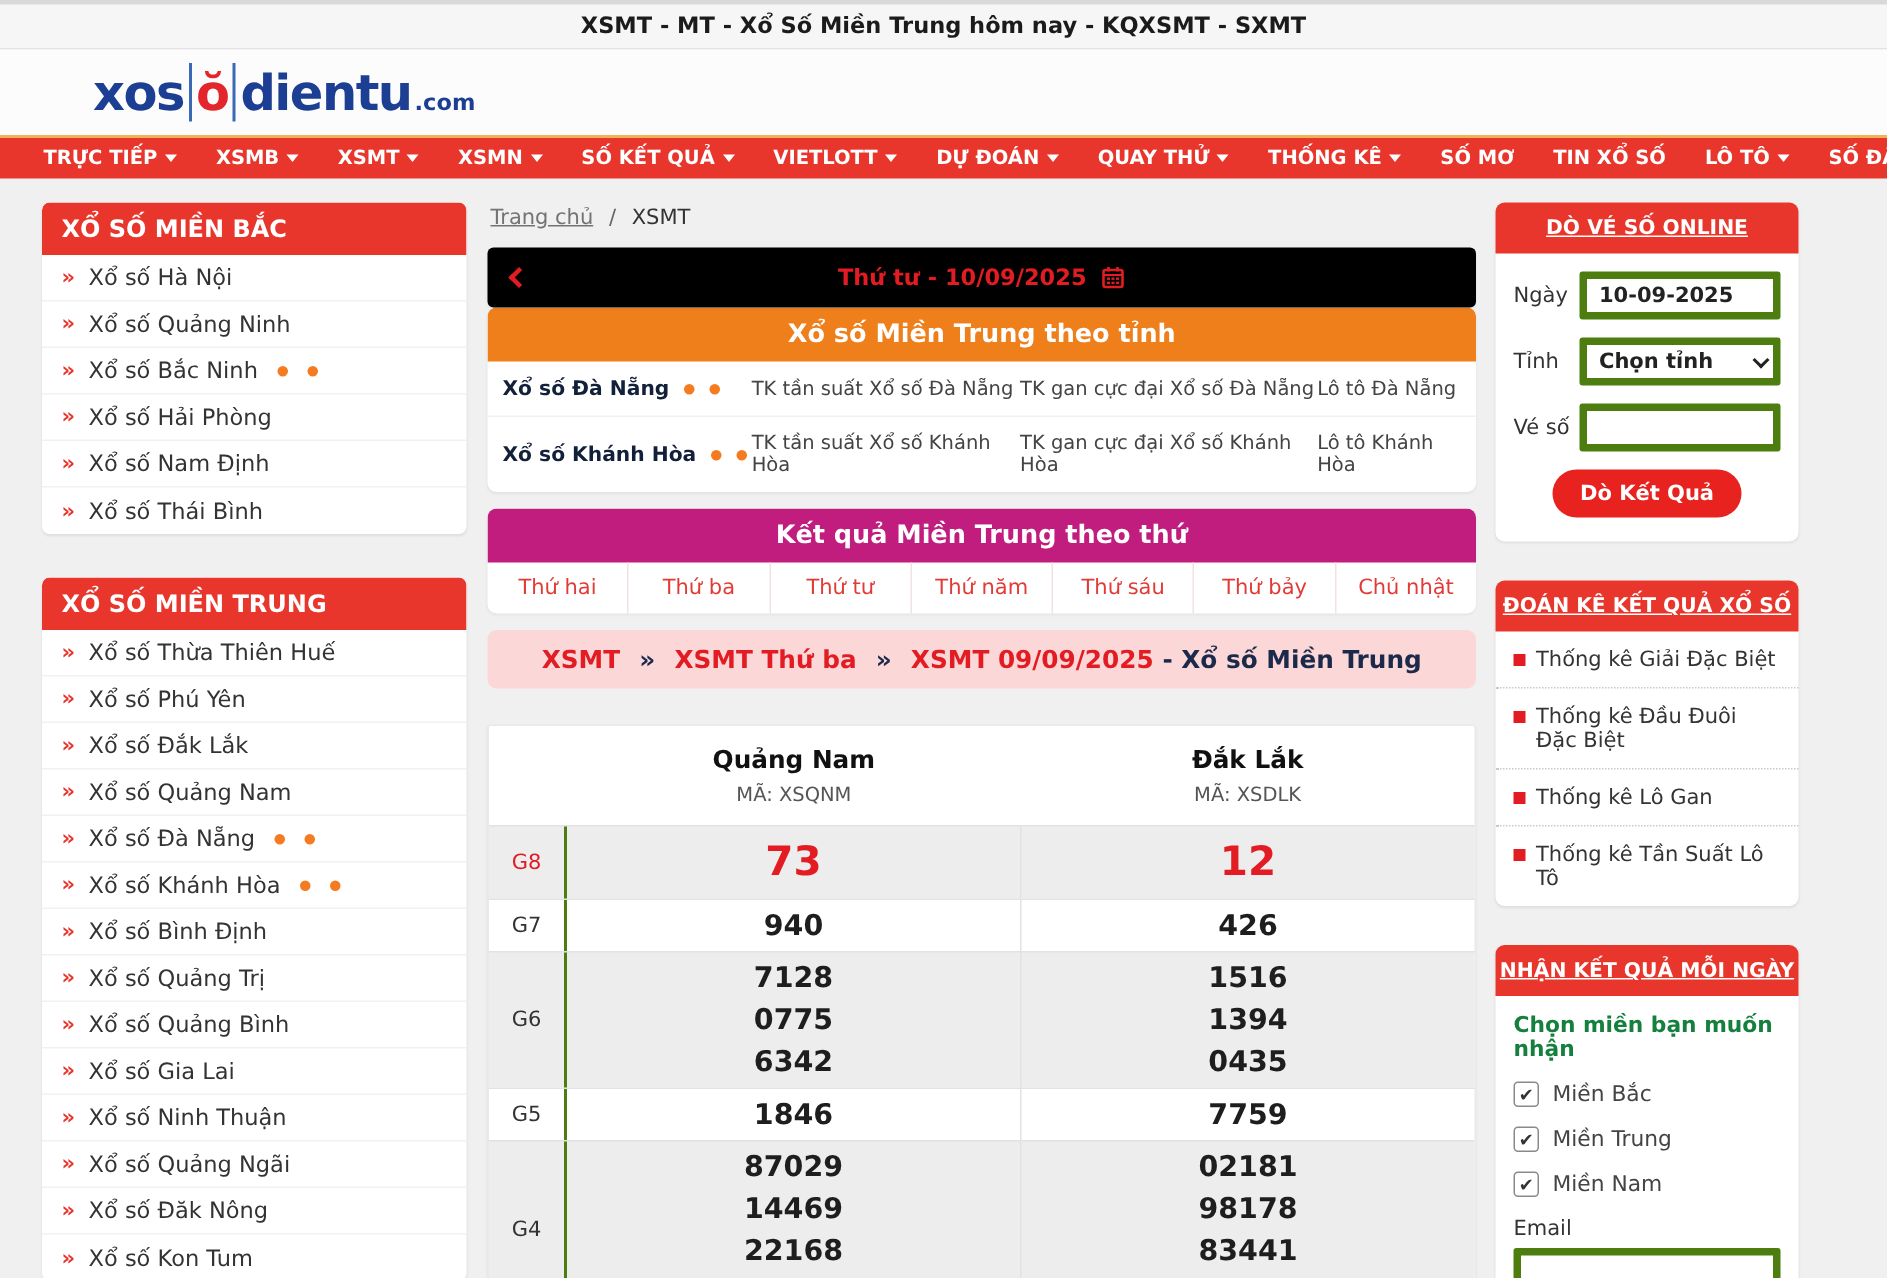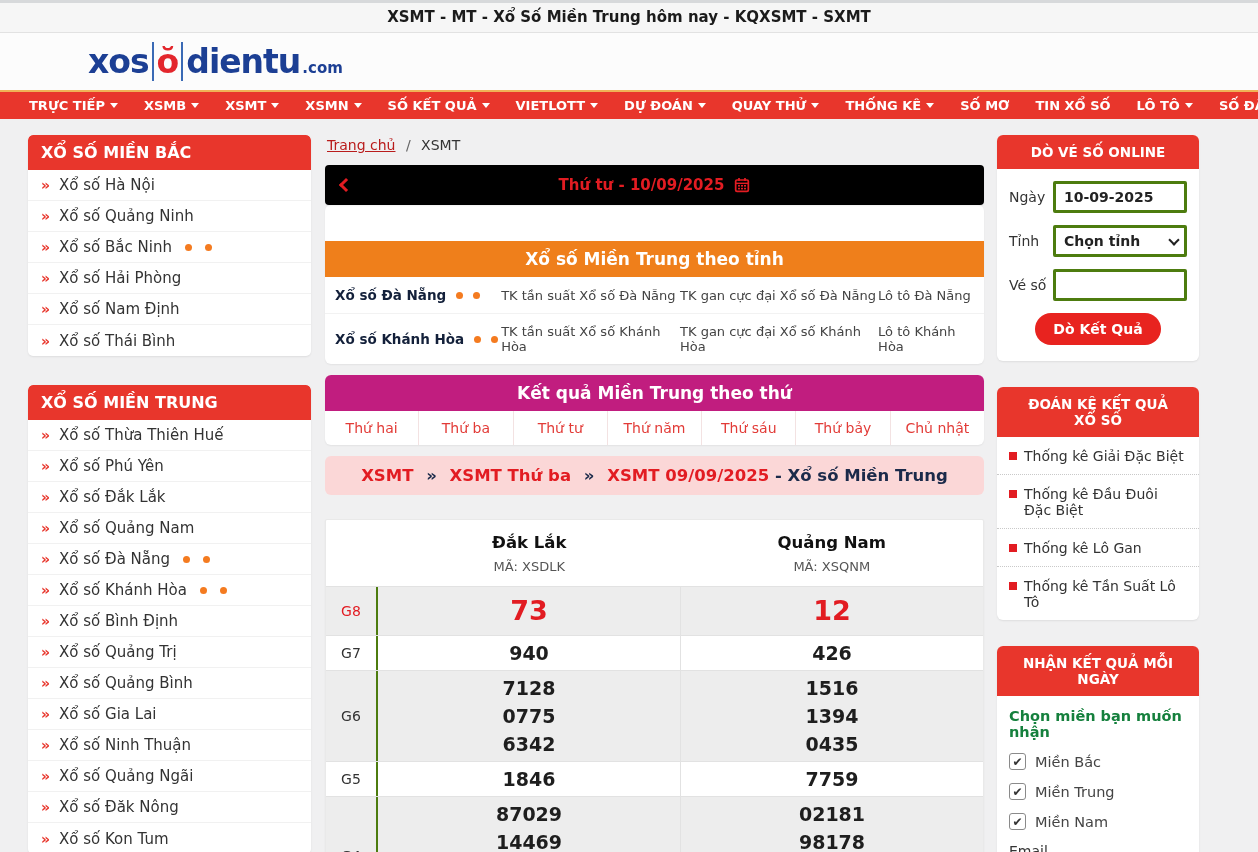--- a/index.html
+++ b/index.html
@@ -10,21 +10,21 @@
   }
   
   .topbar {
     border-top:3px solid #d7d9db; background:#f6f6f6;
     border-bottom:1px solid #e2e2e2; padding:5px 0 6px;
     text-align:center; font-size:15px; font-weight:bold; color:#1b1b1b;
   }
   
   .logorow { background:#fcfcfc; }
   .logorow .container { padding:9px 0 9px 34px; }
-  .logo { display:inline-flex; align-items:baseline; font-weight:800; font-size:33px; color:#1c3f94; letter-spacing:-1px; cursor:pointer;margin-left:26px; }
+  .logo { display:inline-flex; align-items:baseline; font-weight:800; font-size:33px; color:#1c3f94; letter-spacing:-1px; cursor:pointer; }
   .logo .accent { color:#e3262c; border-left:2px solid #3a6ab5; border-right:2px solid #3a6ab5; padding:0 3px; margin:0 3px; }
   .logo .tld { font-size:15px; margin-left:2px; letter-spacing:0; }
   
   .mainnav { background:#e8362c; border-top:2px solid #f0b257; }
   .mainnav ul { list-style:none; display:flex; align-items:center; padding:0 12px 0 16px; height:27px; }
   .nav-item { display:flex; align-items:center; color:#fff; font-size:13px; font-weight:bold; padding:0 13px; cursor:pointer; white-space:nowrap; }
   .nav-item .caret { width:0; height:0; border-left:4px solid transparent; border-right:4px solid transparent; border-top:5px solid #fff; margin-left:5px; }
   
   .container { width:1171px; margin-left:28px; }
   .cols { display:flex; align-items:flex-start; margin-top:16px; }
@@ -33,32 +33,32 @@
   .col-right { width:202px; flex:none; }
   
   .side-box { background:#fff; border-radius:5px; box-shadow:0 1px 2px rgba(0,0,0,.08); margin-bottom:29px; overflow:hidden; }
   .side-box-header { background:#e8362c; color:#fff; font-weight:bold; font-size:16px; padding:8px 13px; border-radius:5px 5px 0 0; }
   .side-item { display:flex; align-items:center; padding:6px 13px; border-bottom:1px solid #f1f1f1; font-size:15px; color:#333; cursor:pointer; height:31px; }
   .side-item:last-child { border-bottom:none; }
   .side-item .chev { color:#e8362c; font-weight:bold; margin-right:9px; font-size:14px; }
   .dot { display:inline-block; width:7px; height:7px; border-radius:50%; background:#f47b20; margin-left:13px; }
   
   .breadcrumb { font-size:14px; margin:2px 0 12px 2px; color:#555; }
-  .breadcrumb .home { color:#b91c1c; text-decoration:underline; cursor:pointer; }
+  .breadcrumb .home { color:#737373; text-decoration:underline; cursor:pointer; }
   .breadcrumb .sep { margin:0 6px; color:#666; }
   .breadcrumb .cur { color:#333; }
   
   .datebar { position:relative; background:#000000; border-radius:4px; height:40px; display:flex; align-items:center; justify-content:center; box-shadow:0 1px 2px rgba(0,0,0,.06); }
   .arrow-left { position:absolute; left:16px; width:10px; height:10px; border-left:3px solid #e21c22; border-bottom:3px solid #e21c22; transform:rotate(45deg); cursor:pointer; }
   .datebar .dlabel { color:#e21c22; font-weight:bold; font-size:15px; }
   .cal-icon { margin-left:10px; cursor:pointer; display:inline-flex; }
   
   .box { border-radius:6px; overflow:hidden; box-shadow:0 1px 2px rgba(0,0,0,.06); margin-bottom:11px; background:#fff; }
   .box-header { text-align:center; color:#fff; font-weight:bold; font-size:17px; padding:8px 0; }
-  .box-header.orange { background:#ef7f1b;margin-top:36px; }
+  .box-header.orange { background:#ef7f1b; }
   .box-header.magenta { background:#c11d7f; }
   .prow { display:flex; align-items:center; padding:10px 10px; border-bottom:1px solid #f2f2f2; }
   .prow:last-child { border-bottom:none; }
   .prow .pname { width:26%; font-weight:bold; font-size:13.5px; color:#13203a; cursor:pointer; display:flex; align-items:center; }
   .prow .pname .dot { margin-left:10px; }
   .prow .plink { font-size:13px; color:#444; cursor:pointer; }
   .prow .plink.c1 { width:28%; } .prow .plink.c2 { width:31%; } .prow .plink.c3 { width:15%; }
   .tabs { display:flex; }
   .tab { flex:1; text-align:center; padding:9px 0; font-size:14px; color:#e23b37; border-right:1px solid #f3e2e2; cursor:pointer; }
   .tab:last-child { border-right:none; }
@@ -77,25 +77,25 @@
   .trow { display:flex; border-top:1px solid #e2e2e2; }
   .trow.gray { background:#ededed; }
   .tlabel { width:52px; flex:none; display:flex; align-items:center; justify-content:center; font-size:14px; color:#333; border-right:2px solid #4d7c0f; }
   .tlabel.red { color:#e21c22; }
   .tcell { flex:1; text-align:center; padding:3px 0; }
   .tcell + .tcell { border-left:1px solid #e2e2e2; }
   .num { font-weight:bold; font-size:19px; color:#1e1e1e; line-height:28px; }
   .num.big { font-size:27px; color:#e21c22; line-height:42px; }
   
   .widget { background:#fff; border-radius:6px; box-shadow:0 1px 2px rgba(0,0,0,.08); margin-bottom:26px; }
-  .widget-header { background:#e8362c; color:#fff; text-align:center; font-weight:bold; font-size:13.5px; padding:9px 18px; border-radius:6px 6px 0 0; }
+  .widget-header { background:#e8362c; color:#fff; text-align:center; font-weight:bold; font-size:13.5px; padding:9px 2px; border-radius:6px 6px 0 0;text-decoration:underline; }
   .widget-body { padding:12px 12px 14px; }
   .frow { display:flex; align-items:center; margin-bottom:12px; }
   .frow .flabel { width:44px; flex:none; font-size:14px; color:#333; }
-  .field { flex:1; border:3px solid #4d7c0f; border-radius:2px; height:32px; font-family:inherit; font-size:14px; font-weight:bold; color:#222; padding:0 8px; width:100%; background:#fff; }
+  .field { flex:1; border:5px solid #4d7c0f; border-radius:2px; height:32px; font-family:inherit; font-size:14px; font-weight:bold; color:#222; padding:0 8px; width:100%; background:#fff; }
   .selwrap { position:relative; flex:1; }
   .selwrap .field { display:flex; align-items:center; cursor:pointer; }
   .sel-chev { position:absolute; right:9px; top:11px; width:8px; height:8px; border-left:2.5px solid #222; border-bottom:2.5px solid #222; transform:rotate(-45deg); pointer-events:none; }
   .pill-btn { display:block; margin:4px auto 2px; background:#e8231f; color:#fff; border:none; font-family:inherit; font-weight:bold; font-size:14px; padding:8px 18px; border-radius:18px; cursor:pointer; }
   .stat-item { display:flex; align-items:flex-start; padding:11px 12px 10px; border-bottom:1px dotted #c9c9c9; font-size:14px; color:#333; cursor:pointer; }
   .stat-item:last-child { border-bottom:none; }
   .stat-item .bullet { width:8px; height:8px; background:#e21c22; flex:none; margin:4px 7px 0 0; }
   .sub-title { font-weight:bold; font-size:14.5px; color:#15803d; margin-bottom:13px; }
   .opt { display:flex; align-items:center; margin-bottom:13px; cursor:pointer; }
   .cb { width:17px; height:17px; border:1px solid #8a8a8a; border-radius:3px; background:#fff; display:flex; align-items:center; justify-content:center; font-size:12px; color:#333; flex:none; }
@@ -344,26 +344,26 @@
       <span class="red">XSMT Thứ ba</span>
       <span class="sep2">»</span>
       <span class="red">XSMT 09/09/2025</span>
       <span class="dark"> <span>- Xổ số Miền Trung</span></span>
     </div>
 
     <div class="rtable">
       <div class="rhead" id="results-head">
         <div class="spacer"></div>
       <div class="col">
+            <div class="prov">Quảng Nam</div>
+            <div class="code">MÃ: XSQNM</div>
+          </div>
+          <div class="col">
             <div class="prov">Đắk Lắk</div>
             <div class="code">MÃ: XSDLK</div>
-          </div>
-          <div class="col">
-            <div class="prov">Quảng Nam</div>
-            <div class="code">MÃ: XSQNM</div>
           </div>
         </div>
       <div id="results-body">
           <div class="trow gray">
             <div class="tlabel red">G8</div>
             <div class="tcell">
               <div class="num big">73</div>
             </div>
             <div class="tcell">
               <div class="num big">12</div>

